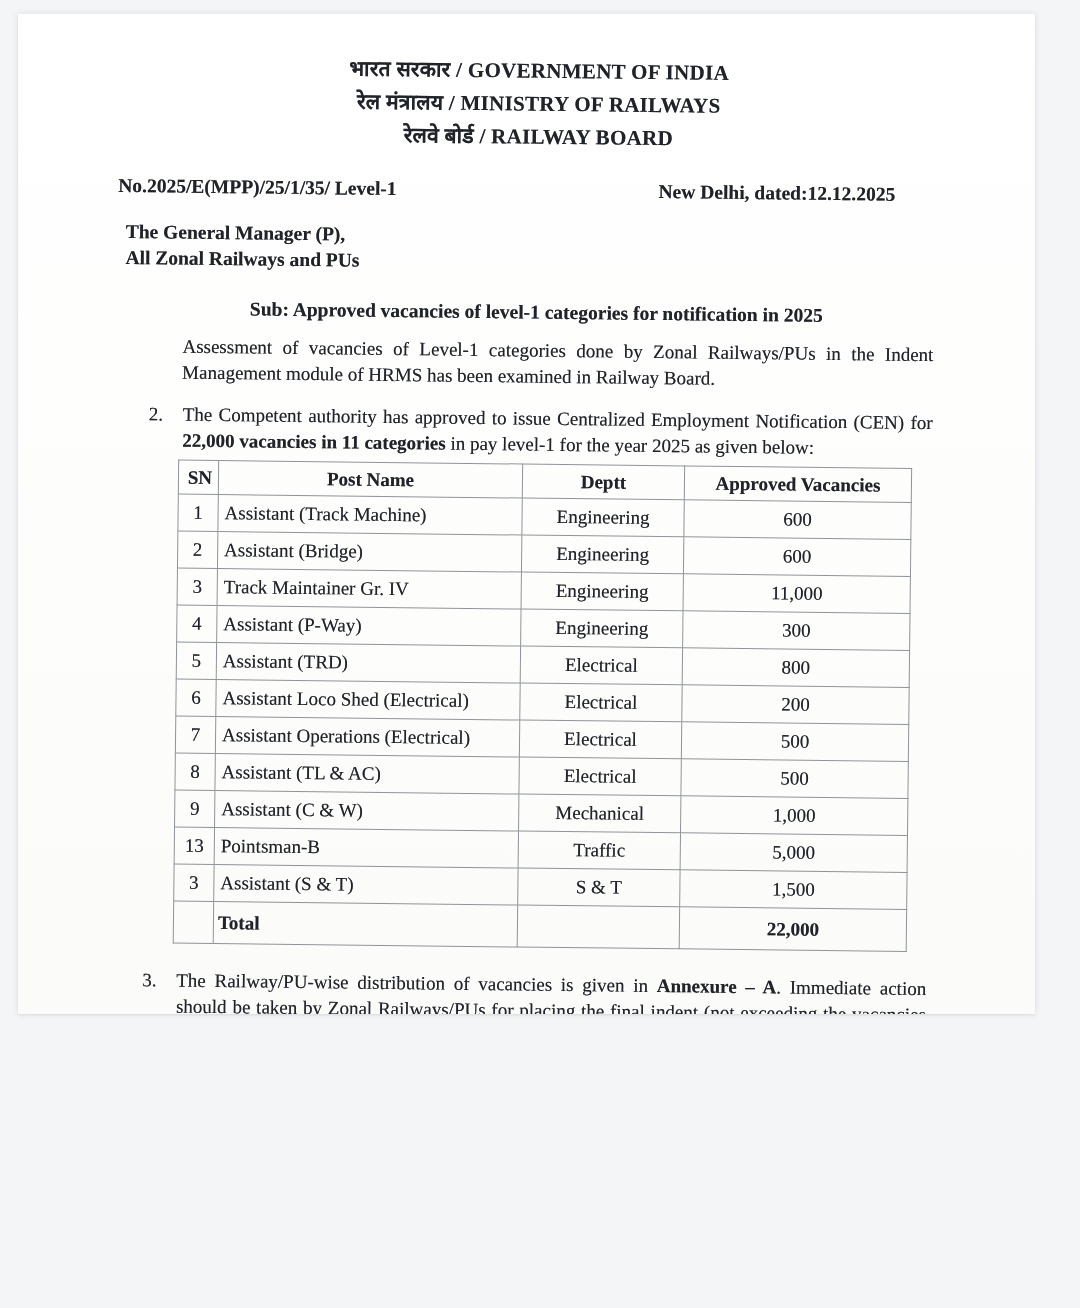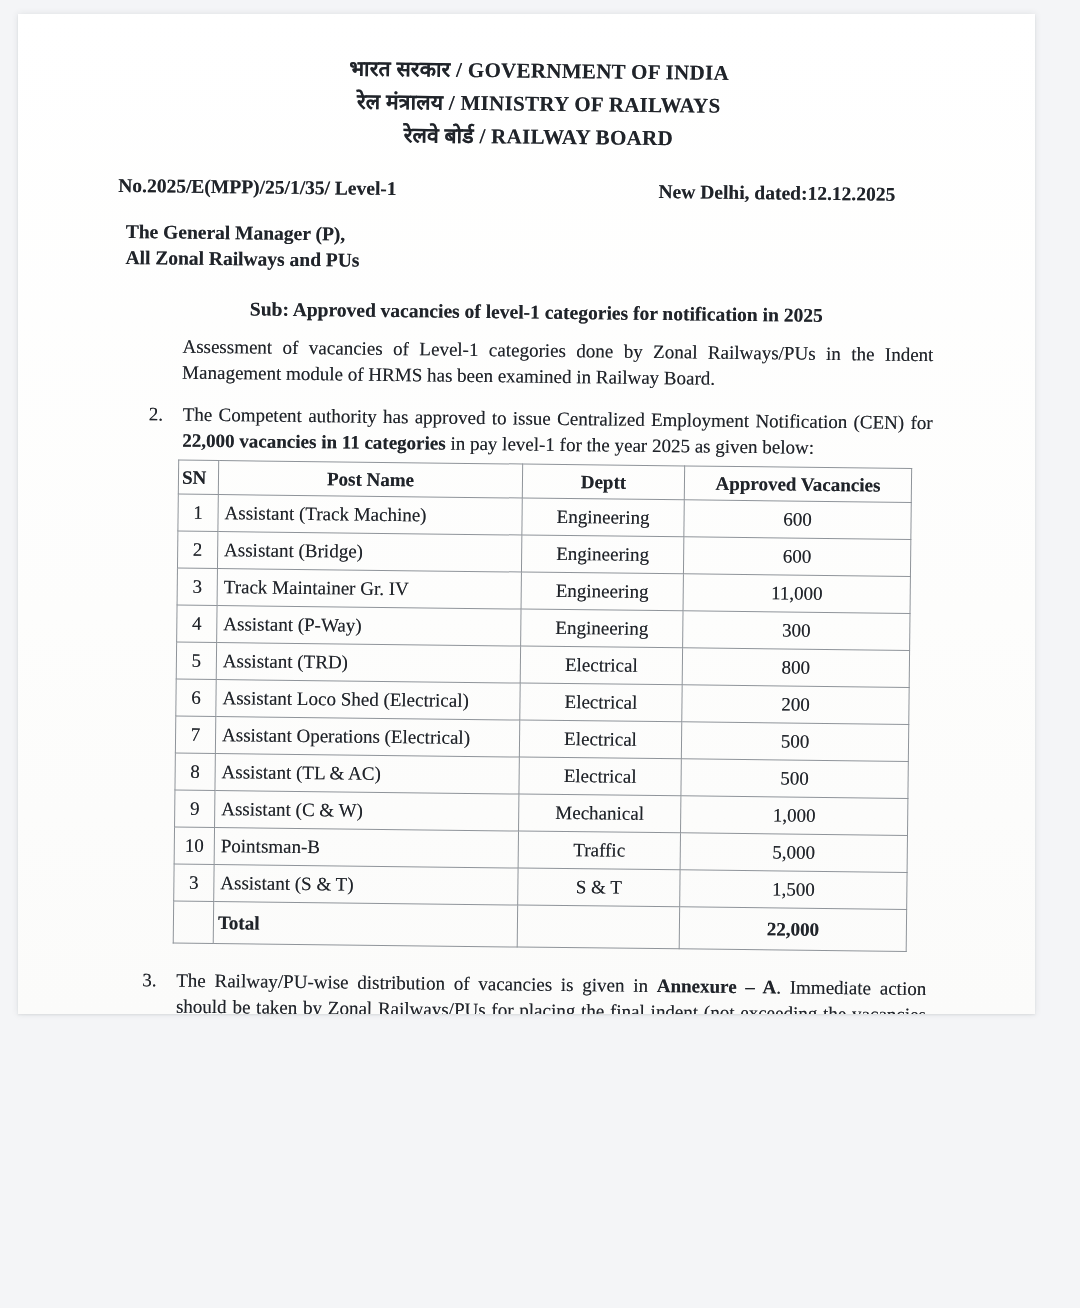--- a/index.html
+++ b/index.html
@@ -89,21 +89,21 @@
   table.vacancy th, table.vacancy td {
     border: 1px solid #8f949a;
     padding: 2px 6px;
     vertical-align: middle;
   }
   table.vacancy th {
     font-weight: 700;
     height: 34px;
     text-align: center;
   }
-  table.vacancy th.h-sn { text-align: left; padding-left: 3px; }
+  table.vacancy th.h-sn { text-align: right; padding-left: 3px; }
   table.vacancy td { height: 37px; }
   td.c-sn { text-align: center; width: 40px; }
   td.c-post { text-align: left; padding-left: 14px; width: 304px; }
   td.c-dept { text-align: center; width: 162px; }
   td.c-vac { text-align: center; }
   tr.total-row td { height: 42px; font-weight: 700; }
   tr.total-row td.c-post { padding-left: 4px; }
 
   .footer-row {
     margin-top: 26px;
@@ -219,21 +219,21 @@
             <td class="c-dept">Electrical</td>
             <td class="c-vac">500</td>
           </tr>
           <tr>
             <td class="c-sn">9</td>
             <td class="c-post">Assistant (C &amp; W)</td>
             <td class="c-dept">Mechanical</td>
             <td class="c-vac">1,000</td>
           </tr>
           <tr>
-            <td class="c-sn">10</td>
+            <td class="c-sn">13</td>
             <td class="c-post">Pointsman-B</td>
             <td class="c-dept">Traffic</td>
             <td class="c-vac">5,000</td>
           </tr>
           <tr>
             <td class="c-sn">3</td>
             <td class="c-post">Assistant (S &amp; T)</td>
             <td class="c-dept">S &amp; T</td>
             <td class="c-vac">1,500</td>
           </tr>

